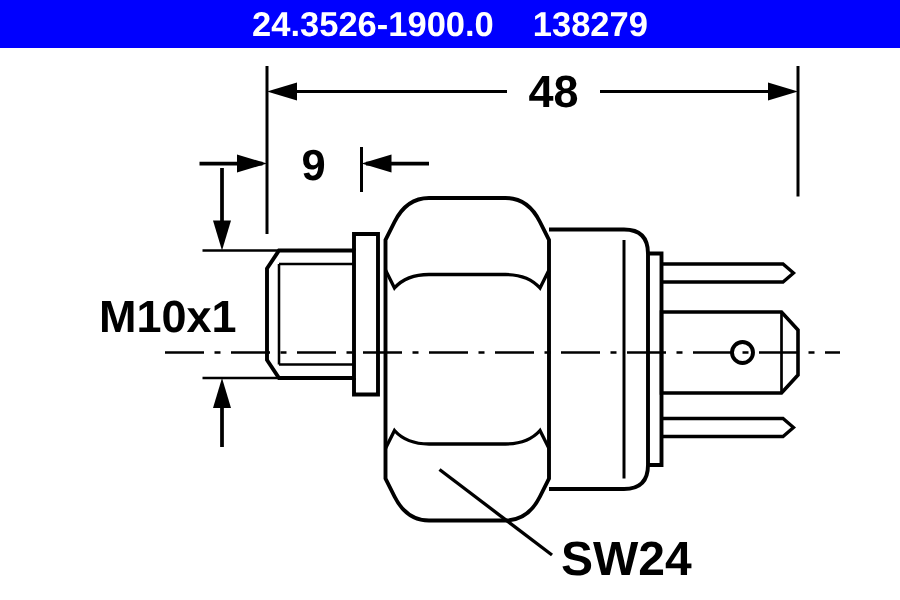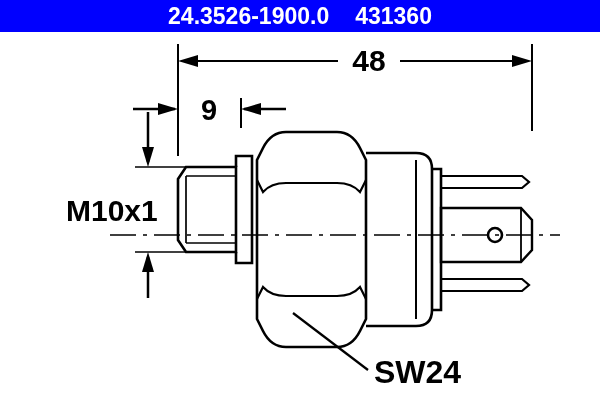--- a/index.html
+++ b/index.html
@@ -54,21 +54,21 @@
     fill: #000000;
   }
 </style>
 </head>
 <body>
 
 <div id="page">
 
   <div id="title-bar">
     <span class="tb-text">24.3526-1900.0</span>
-    <span class="tb-text">431360</span>
+    <span class="tb-text">138279</span>
   </div>
 
   <div id="drawing">
     <svg width="600" height="368" viewBox="0 0 600 368">
 
       <g>
 
         <line x1="178" y1="8" x2="178" y2="120" stroke="#000" stroke-width="2"></line>
         <line x1="532" y1="8" x2="532" y2="95" stroke="#000" stroke-width="2"></line>
 

